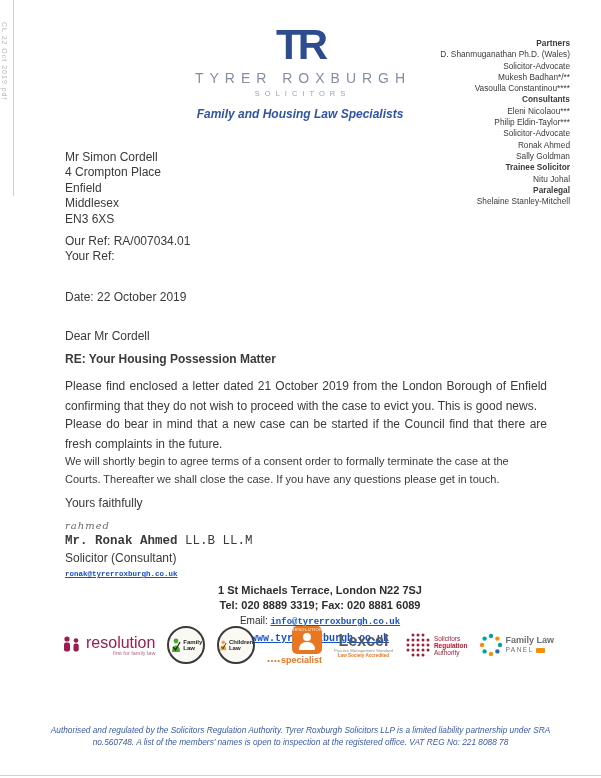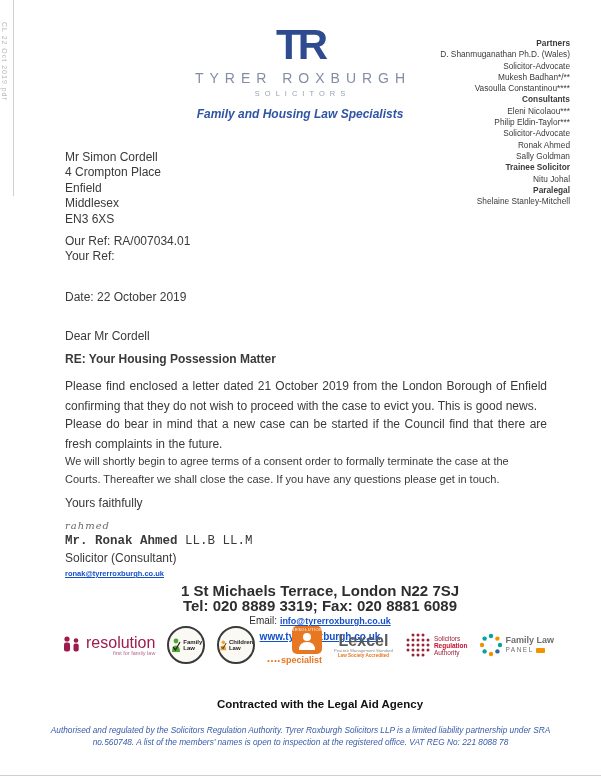--- a/index.html
+++ b/index.html
@@ -35,26 +35,26 @@
   .p1{top:377px;text-align:justify;line-height:19.5px;}
   .p2{top:415px;text-align:justify;line-height:19.5px;}
   .p3{top:453px;font-size:11px;line-height:17.5px;}
   .closing{top:496px;}
   .sig-script{top:518px;font-family:"DejaVu Serif",serif;font-style:italic;
     color:#6a6a6a;font-size:10px;letter-spacing:1px;}
   .sig-name{top:534px;font-size:12.5px;font-family:Liberation Mono, monospace;}
   .sig-name .nm{font-weight:bold;}
   .sig-role{top:551px;}
   .sig-email{top:566px;font-size:7.5px;font-weight:bold;}
-  a.lnk{color:#1550c8;text-decoration:underline;cursor:pointer;}
+  a.lnk{color:#1550c8;text-decoration:underline;cursor:pointer;font-family:Liberation Mono, monospace;}
 
   
   .contact{position:absolute;top:583px;left:65px;width:510px;text-align:center;
     line-height:15px;color:#2e2e2e;}
-  .contact .c1{font-size:15px;font-weight:600;}
+  .contact .c1{font-size:11px;font-weight:600;}
   .contact .c-em{font-size:10px;}
   .contact .c-em a{font-size:9px;font-weight:bold;}
   .contact .c-web{font-size:10px;font-weight:bold;}
 
   
   .logos{position:absolute;top:623px;left:62px;width:492px;height:44px;
     display:flex;align-items:center;justify-content:space-between;}
   .logo-item{display:flex;align-items:center;}
   .res-wrap{flex-direction:row;}
   .res-text{margin-left:4px;text-align:right;}
@@ -267,19 +267,18 @@
         <circle cx="5.6" cy="5.6" r="2.2" fill="#00a5a0"></circle>
       </svg>
       <div class="flp-text">
         <div class="flp-l1">Family Law</div>
         <div class="flp-l2"><span>PANEL</span><span class="flp-tag"></span></div>
       </div>
     </div>
 
   </div>
 
-  <div class="legal-aid">Contracted with the Legal Aid Agency</div>
 
   <div class="disclaimer">Authorised and regulated by the Solicitors Regulation Authority. Tyrer Roxburgh Solicitors LLP is a limited liability partnership under SRA no.560748. A list of the members’ names is open to inspection at the registered office.  VAT REG No: 221 8088 78</div>
 
   <div class="bottom-rule"></div>
 
 </div>
 
 </body></html>

